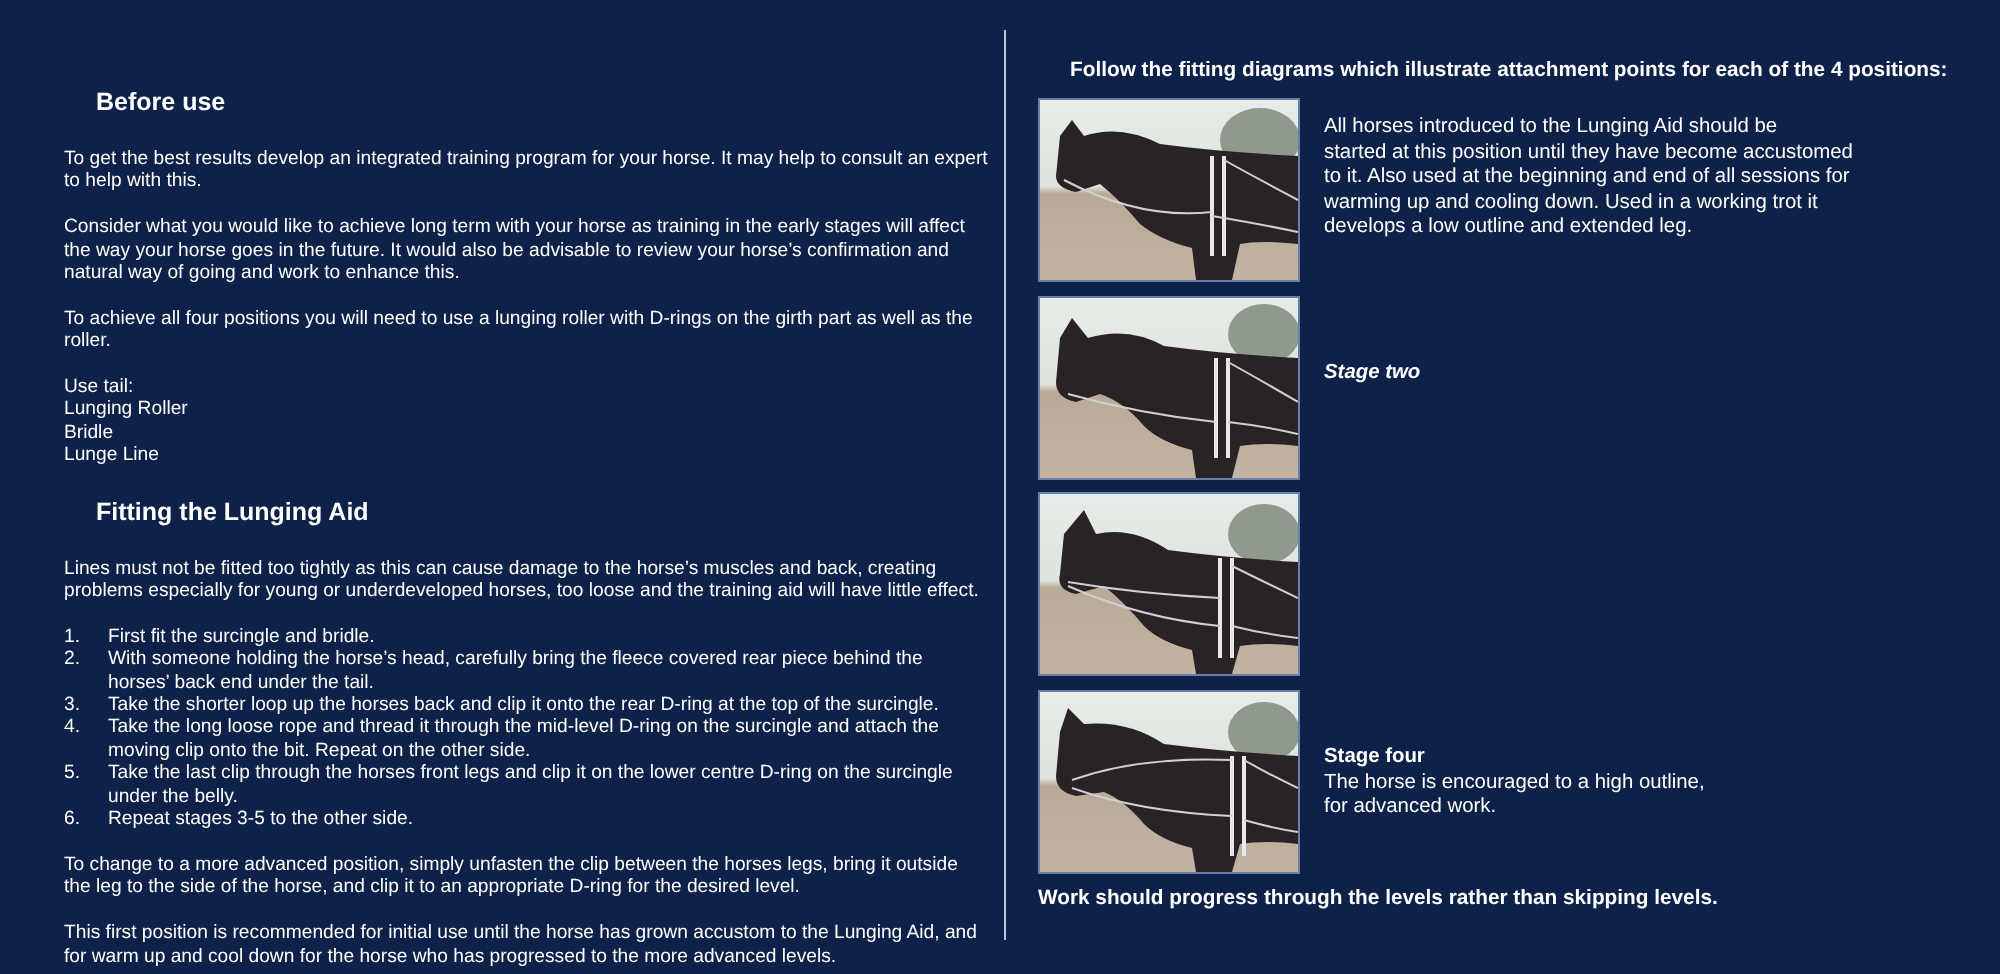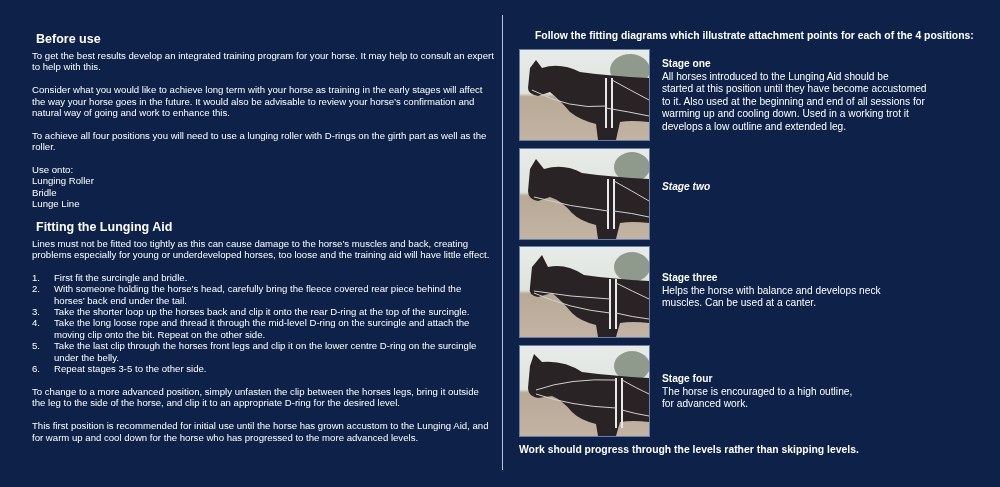--- a/index.html
+++ b/index.html
@@ -7,21 +7,21 @@
     width:1000px; height:487px; overflow:hidden;
     background:#0d2149;
     font-family:"Liberation Sans", "DejaVu Sans", sans-serif;
     color:#ffffff;
     position:relative;
   }
   .left {
     position:absolute; left:32px; top:29px; width:462px;
     font-size:9.6px; line-height:11.4px;
   }
-  .left h2 { font-size:12.5px; line-height:13px; margin:4px; font-weight:bold; }
+  .left h2 { font-size:12.5px; line-height:13px; margin:16px; font-weight:bold; }
   .left p { margin:0 0 11.4px 0; }
   .uselist { margin:0 0 11px 0; }
   .uselist div { line-height:11.4px; }
   ol.steps { margin:0 0 11.4px 0; padding:0; list-style:none; }
   ol.steps li { position:relative; padding-left:22px; line-height:11.4px; }
   ol.steps li .num { position:absolute; left:0; top:0; }
   .divider {
     position:absolute; left:502px; top:15px; width:1px; height:455px;
     background:#b8c4d8;
   }
@@ -41,21 +41,21 @@
 </style>
 </head>
 <body>
 
 <div class="left">
   <h2>Before use</h2>
   <p>To get the best results develop an integrated training program for your horse. It may help to consult an expert to help with this.</p>
   <p>Consider what you would like to achieve long term with your horse as training in the early stages will affect the way your horse goes in the future.  It would also be advisable to review your horse’s confirmation and natural way of going and work to enhance this.</p>
   <p>To achieve all four positions you will need to use a lunging roller with D-rings on the girth part as well as the roller.</p>
   <div class="uselist">
-    <div>Use onto:</div>
+    <div>Use tail:</div>
     <div>Lunging Roller</div>
     <div>Bridle</div>
     <div>Lunge Line</div>
   </div>
   <h2>Fitting the Lunging Aid</h2>
   <p>Lines must not be fitted too tightly as this can cause damage to the horse’s muscles and back, creating problems especially for young or underdeveloped horses, too loose and the training aid will have little effect.</p>
   <ol class="steps">
     <li><span class="num">1.</span><span>First fit the surcingle and bridle.</span></li>
     <li><span class="num">2.</span><span>With someone holding the horse’s head, carefully bring the fleece covered rear piece behind the horses’ back end under the tail.</span></li>
     <li><span class="num">3.</span><span>Take the shorter loop up the horses back and clip it onto the rear D-ring at the top of the surcingle.</span></li>
@@ -75,21 +75,20 @@
   <div class="stage" style="top:20px;">
     <div class="photo">
       <svg width="129" height="90" viewBox="0 0 129 90">
         <ellipse cx="110" cy="20" rx="20" ry="16" fill="#8f9a8c"></ellipse>
         <path d="M10 18 L16 10 L22 18 Q40 12 60 22 Q90 26 129 28 L129 72 Q110 70 100 72 L96 90 L78 90 L76 74 Q60 70 50 62 Q40 50 30 42 L18 46 Q8 44 8 38 Z" fill="#2a2326"></path>
         <path d="M86 28 L86 78 M92 28 L92 78" stroke="#e8e8e8" stroke-width="2"></path>
         <path d="M12 40 Q50 60 86 56 M86 58 Q110 62 129 66 M92 30 Q110 40 129 50" stroke="#d0d0d0" stroke-width="1" fill="none"></path>
       </svg>
     </div>
     <div class="stage-text" style="top:9px;">
-      <div class="title">Stage one</div>
       <div>All horses introduced to the Lunging Aid should be</div>
       <div>started at this position until they have become accustomed</div>
       <div>to it. Also used at the beginning and end of all sessions for</div>
       <div>warming up and cooling down. Used in a working trot it</div>
       <div>develops a low outline and extended leg.</div>
     </div>
   </div>
 
   <div class="stage" style="top:119px;">
     <div class="photo">
@@ -107,25 +106,20 @@
 
   <div class="stage" style="top:217px;">
     <div class="photo">
       <svg width="129" height="90" viewBox="0 0 129 90">
         <ellipse cx="112" cy="20" rx="18" ry="15" fill="#8f9a8c"></ellipse>
         <path d="M12 20 L22 8 L28 20 Q46 16 64 28 Q94 32 129 34 L129 76 Q112 74 100 76 L96 90 L78 90 L76 78 Q60 74 52 66 Q42 54 32 46 L18 50 Q8 48 10 40 Z" fill="#2a2326"></path>
         <path d="M90 32 L90 82 M96 32 L96 82" stroke="#e8e8e8" stroke-width="2"></path>
         <path d="M14 44 Q50 50 90 52 M14 46 Q50 62 90 66 M96 36 Q112 44 129 52 M96 66 Q112 70 129 72" stroke="#d0d0d0" stroke-width="1" fill="none"></path>
       </svg>
     </div>
-    <div class="stage-text" style="top:26px;">
-      <div class="title">Stage three</div>
-      <div>Helps the horse with balance and develops neck</div>
-      <div>muscles. Can be used at a canter.</div>
-    </div>
   </div>
 
   <div class="stage" style="top:316px;">
     <div class="photo">
       <svg width="129" height="90" viewBox="0 0 129 90">
         <ellipse cx="112" cy="20" rx="18" ry="15" fill="#8f9a8c"></ellipse>
         <path d="M10 20 L14 8 L22 16 Q44 14 62 26 Q94 30 129 32 L129 76 Q112 74 100 76 L96 90 L78 90 L76 78 Q60 74 52 66 Q42 54 32 50 L18 52 Q8 50 8 42 Z" fill="#2a2326"></path>
         <path d="M96 32 L96 82 M102 32 L102 82" stroke="#e8e8e8" stroke-width="2"></path>
         <path d="M16 44 Q50 32 96 34 M16 48 Q50 60 96 62 M102 34 Q116 42 129 48 M102 64 Q116 68 129 70" stroke="#d0d0d0" stroke-width="1" fill="none"></path>
       </svg>

